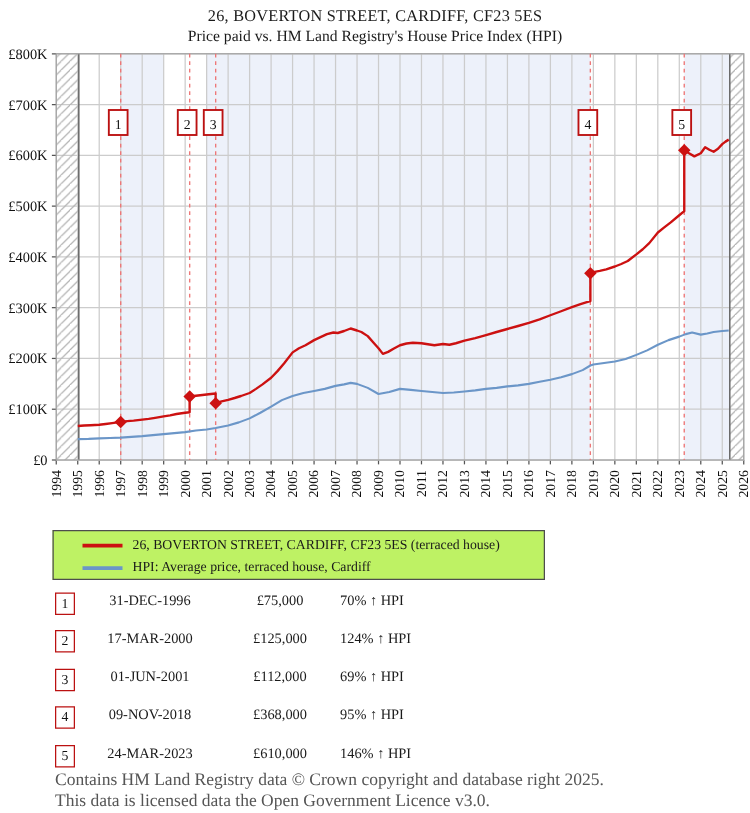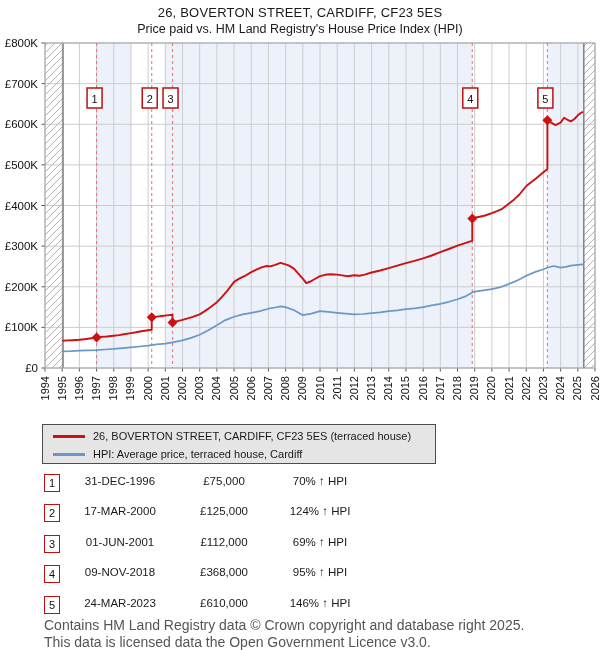--- a/index.html
+++ b/index.html
@@ -1,33 +1,33 @@
 <!DOCTYPE html>
 <html><head>
 <meta charset="utf-8">
 <style>
   html,body{margin:0;padding:0;background:#fff;}
   #page{position:relative;width:600px;height:650px;background:#fff;
-        font-family:Liberation Sans, sans-serif;color:#1a1a1a;overflow:hidden;}
+        font-family:Liberation Serif, serif;color:#1a1a1a;overflow:hidden;}
   .title{position:absolute;top:5px;left:0;width:600px;text-align:center;
          font-size:13px;letter-spacing:.2px;}
   .subtitle{position:absolute;top:22px;left:0;width:600px;text-align:center;font-size:12.5px;}
   #chart-wrap{position:absolute;top:36px;left:0;}
   .legend{position:absolute;top:424px;left:42px;width:394px;height:40px;
-          border:1.6px solid #4d4d4d;background:#e5e5e5;padding:2px 0 0 10px;box-sizing:border-box;}
+          border:1.6px solid #4d4d4d;background:#bef264;padding:2px 0 0 23px;box-sizing:border-box;}
   .legend-row{display:flex;align-items:center;height:18px;}
   .swatch{display:inline-block;width:32px;height:3px;margin-right:8px;}
   .legend-label{font-size:11px;white-space:nowrap;}
   .sales{position:absolute;top:472px;left:0;width:600px;}
   .sale-row{position:relative;height:30.4px;}
   .num-box{position:absolute;left:44px;top:2px;width:14px;height:16px;border:1.5px solid #bb1111;
            background:#fff;font-size:11px;text-align:center;line-height:16px;color:#111;}
   .cell-date{position:absolute;left:66px;top:3px;width:108px;text-align:center;font-size:11.5px;}
   .cell-price{position:absolute;left:180px;top:3px;width:88px;text-align:center;font-size:11.5px;}
-  .cell-hpi{position:absolute;left:272px;top:3px;width:96px;text-align:center;font-size:11.5px;}
+  .cell-hpi{position:absolute;left:272px;top:3px;width:96px;text-align:left;font-size:11.5px;}
   .footer{position:absolute;top:617px;left:44px;width:540px;font-size:14px;color:#555;line-height:1.18;}
 </style>
 </head>
 <body>
 
 <div id="page">
 
   <div class="title">26, BOVERTON STREET, CARDIFF, CF23 5ES</div>
   <div class="subtitle">Price paid vs. HM Land Registry's House Price Index (HPI)</div>
 

